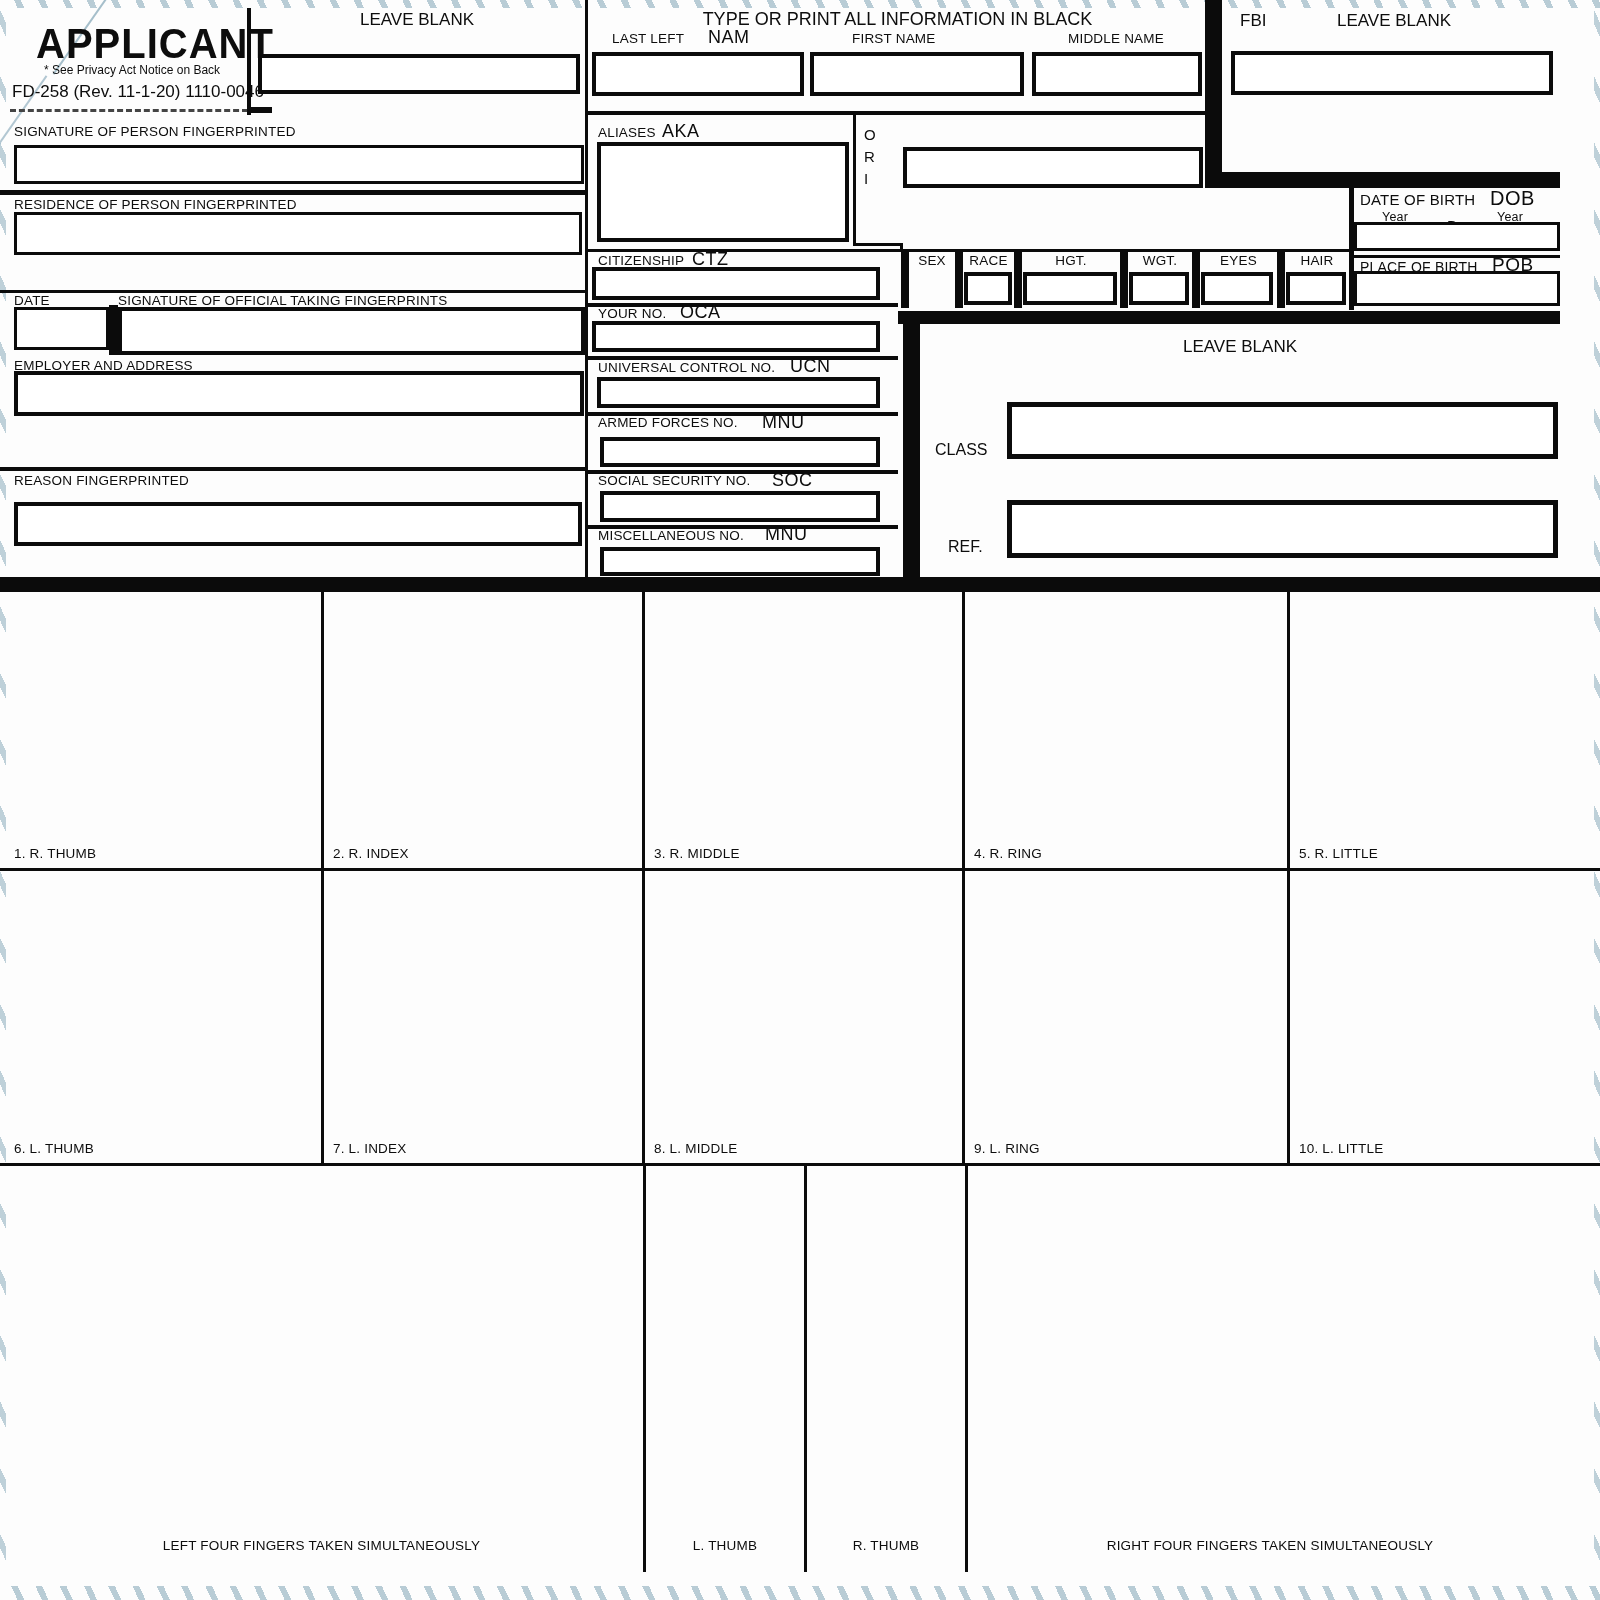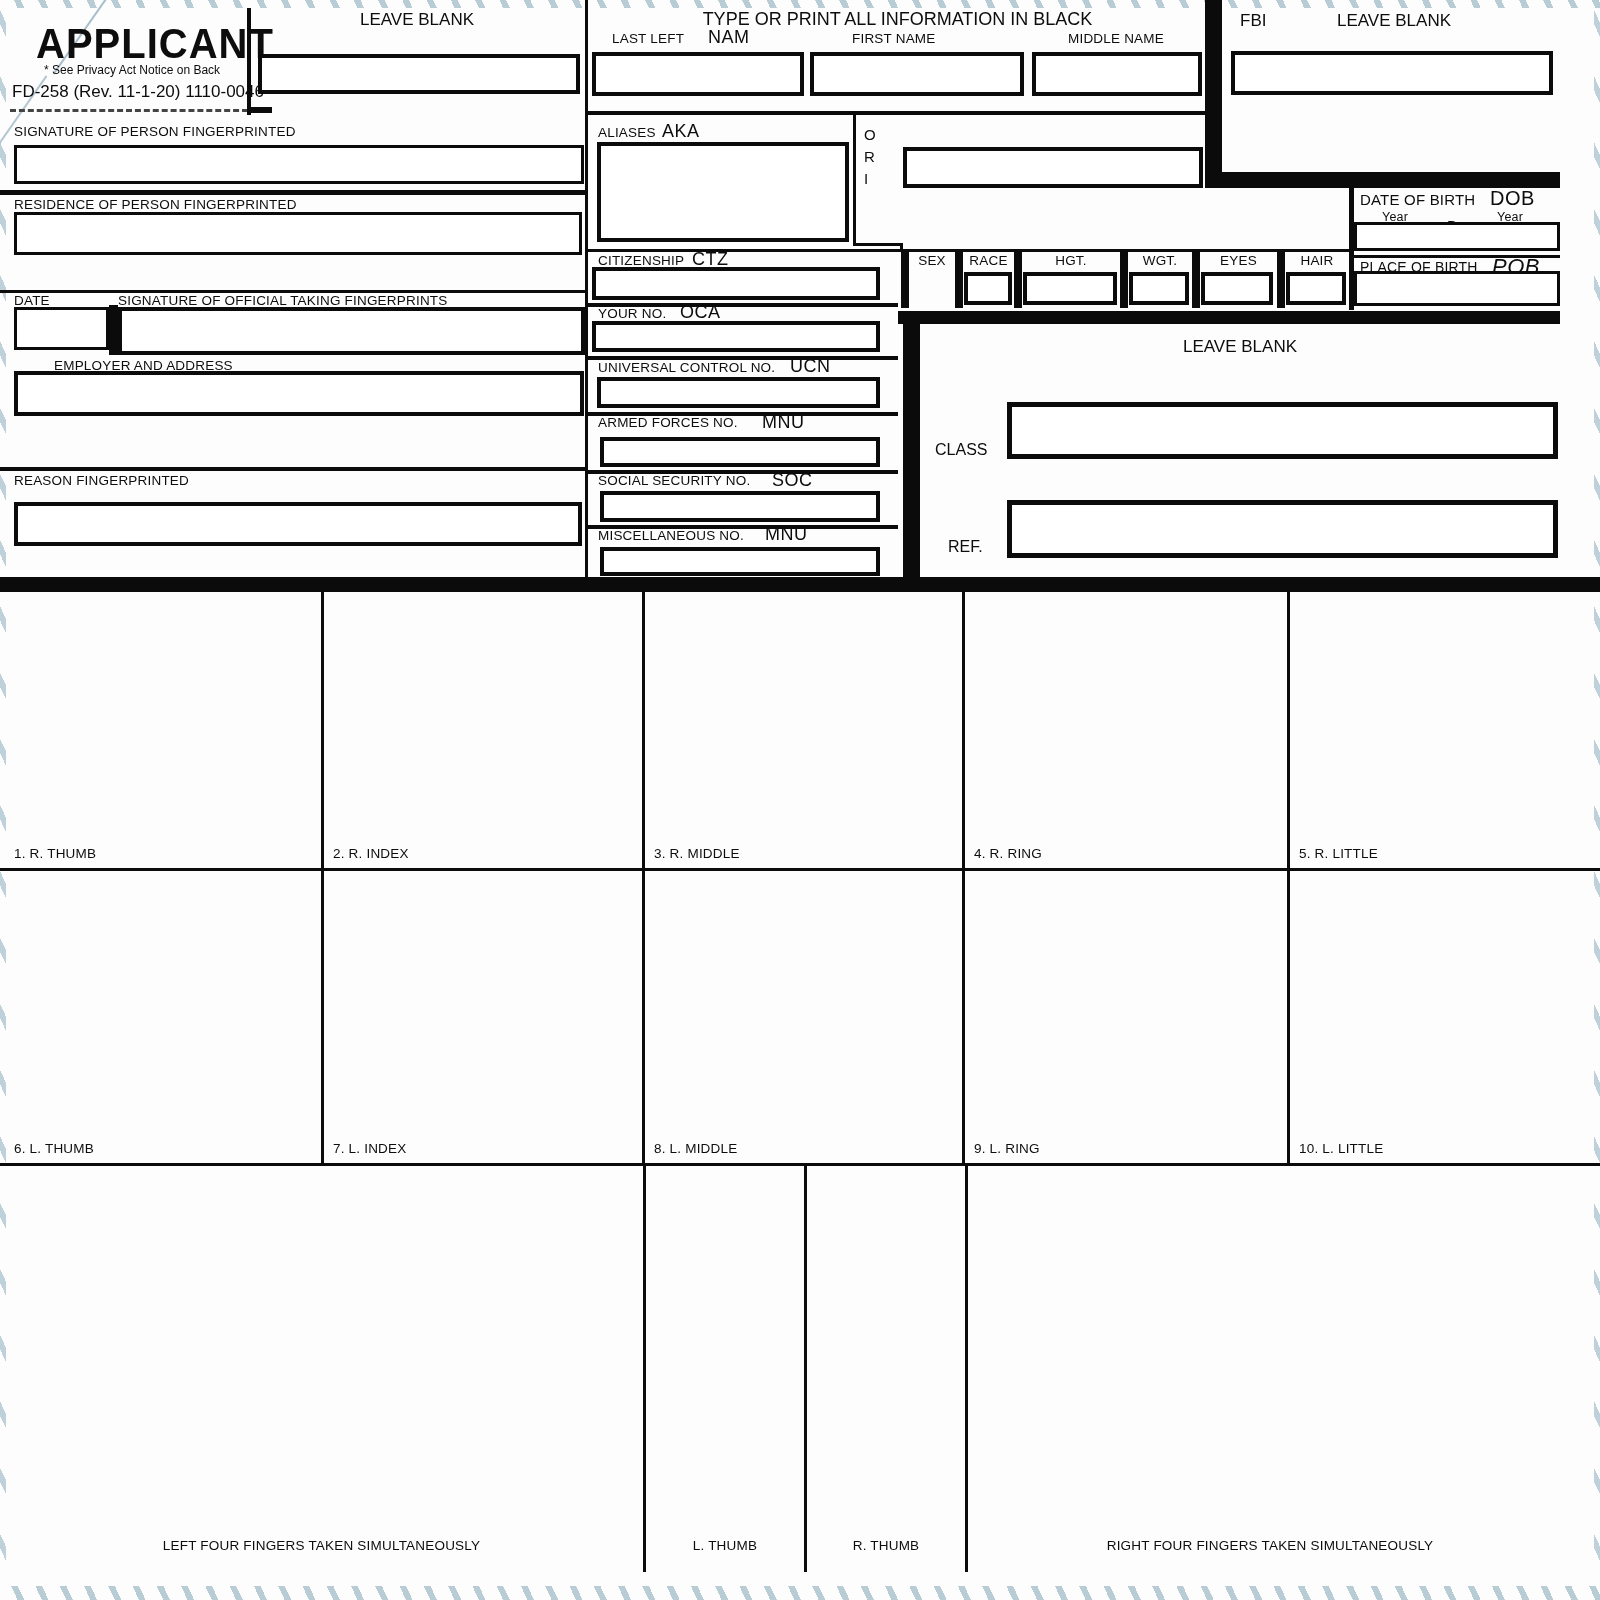--- a/index.html
+++ b/index.html
@@ -64,21 +64,21 @@
   <div class="lbl" style="left:14px;top:197px;">RESIDENCE OF PERSON FINGERPRINTED</div>
   <div class="box3" style="left:14px;top:212px;width:568px;height:43px;"></div>
 
   <div class="hline" style="left:0;top:290px;width:586px;height:3px;"></div>
   <div class="lbl" style="left:14px;top:293px;">DATE</div>
   <div class="lbl" style="left:118px;top:293px;">SIGNATURE OF OFFICIAL TAKING FINGERPRINTS</div>
   <div class="box3" style="left:14px;top:307px;width:95px;height:43px;"></div>
   <div class="bar" style="left:109px;top:305px;width:9px;height:50px;"></div>
   <div class="box" style="left:118px;top:307px;width:467px;height:48px;"></div>
 
-  <div class="lbl" style="left:14px;top:358px;margin-left:40px;">EMPLOYER AND ADDRESS</div>
+  <div class="lbl" style="left:14px;top:358px;">EMPLOYER AND ADDRESS</div>
   <div class="box" style="left:14px;top:371px;width:570px;height:45px;"></div>
 
   <div class="hline" style="left:0;top:467px;width:586px;height:4px;"></div>
   <div class="lbl" style="left:14px;top:473px;">REASON FINGERPRINTED</div>
   <div class="box" style="left:14px;top:502px;width:568px;height:44px;"></div>
 
   <div class="vline" style="left:585px;top:115px;width:3px;height:462px;"></div>
 
   <div class="lbl" style="left:598px;top:125px;">ALIASES</div>
   <div class="code" style="left:662px;top:121px;">AKA</div>
@@ -148,21 +148,21 @@
   <div class="bar" style="left:1349px;top:188px;width:5px;height:122px;"></div>
   <div class="lbl" style="left:1360px;top:191px;font-size:15px;">DATE OF BIRTH</div>
   <div class="code" style="left:1490px;top:187px;font-size:20px;">DOB</div>
   <div class="lbl" style="left:1382px;top:210px;font-size:12.5px;">Year</div>
   <div class="lbl" style="left:1447px;top:217px;font-size:15px;">Day</div>
   <div class="lbl" style="left:1497px;top:210px;font-size:12.5px;">Year</div>
   <div class="box3" style="left:1354px;top:222px;width:206px;height:29px;"></div>
 
   <div class="hline" style="left:1349px;top:255px;width:211px;height:3px;"></div>
   <div class="lbl" style="left:1360px;top:259px;font-size:14px;">PLACE OF BIRTH</div>
-  <div class="code" style="left:1492px;top:254px;font-size:22px;font-style:italic;">POB</div>
+  <div class="code" style="left:1492px;top:254px;font-size:19px;">POB</div>
   <div class="box3" style="left:1354px;top:271px;width:206px;height:35px;"></div>
 
   <div class="bar" style="left:898px;top:311px;width:662px;height:13px;"></div>
   <div class="bar" style="left:903px;top:311px;width:17px;height:266px;"></div>
   <div class="big ctr" style="left:920px;top:337px;width:640px;">LEAVE BLANK</div>
   <div class="abs" style="left:935px;top:441px;font-size:16px;">CLASS</div>
   <div class="abs" style="left:1007px;top:402px;width:551px;height:57px;background:#fff;border:5px solid #0b0b0b;box-sizing:border-box;"></div>
   <div class="abs" style="left:948px;top:538px;font-size:16px;">REF.</div>
   <div class="abs" style="left:1007px;top:500px;width:551px;height:58px;background:#fff;border:5px solid #0b0b0b;box-sizing:border-box;"></div>
 

